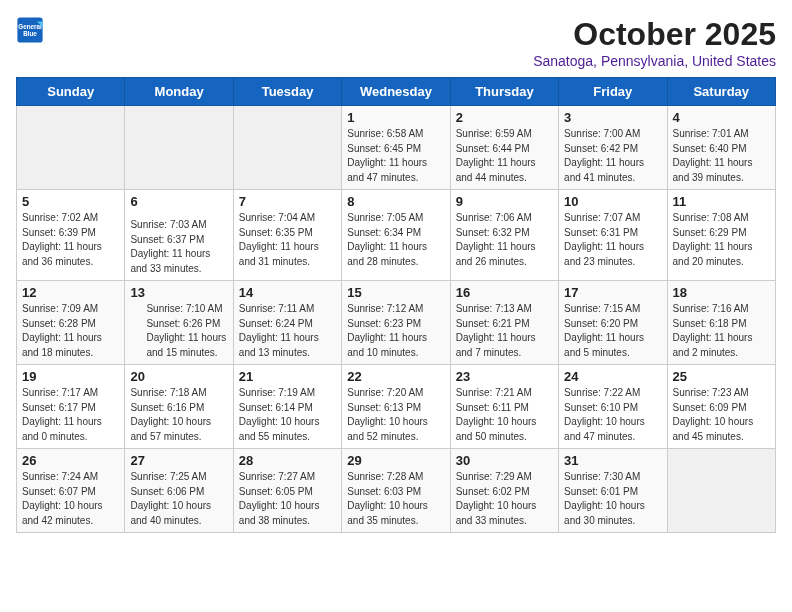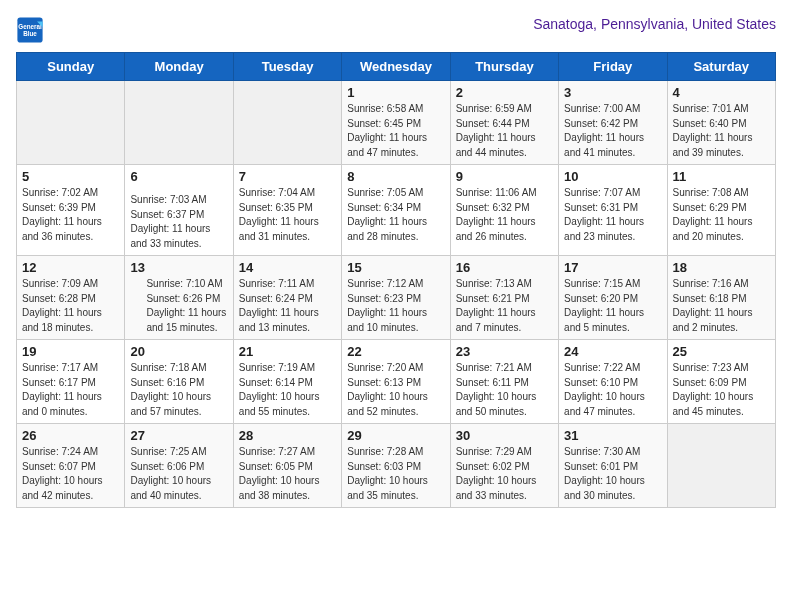--- a/index.html
+++ b/index.html
@@ -83,20 +83,21 @@
 <div class="header-area">
   <div class="logo">
     <svg class="logo-icon" viewBox="0 0 40 40">
       <rect x="2" y="2" width="36" height="36" rx="4" fill="#1565c0"></rect>
       <text x="20" y="18" text-anchor="middle" fill="white" font-size="9" font-family="Arial" font-weight="bold">General</text>
       <text x="20" y="28" text-anchor="middle" fill="white" font-size="9" font-family="Arial" font-weight="bold">Blue</text>
       <polygon points="30,8 38,8 38,16" fill="#4fc3f7"></polygon>
     </svg>
   </div>
   <div class="title-area">
+    <div class="calendar-title">October 2025</div>
     <div class="calendar-subtitle">Sanatoga, Pennsylvania, United States</div>
   </div>
 </div>
 
 <table>
   <thead>
     <tr>
     <th>Sunday</th>
         <th>Monday</th>
         <th>Tuesday</th>
@@ -156,21 +157,21 @@
 Daylight: 11 hours and 31 minutes.</div>
         </td>
         <td>
           <div class="day-number">8</div>
           <div class="day-info" style="white-space: pre-line;">Sunrise: 7:05 AM
 Sunset: 6:34 PM
 Daylight: 11 hours and 28 minutes.</div>
         </td>
         <td>
           <div class="day-number">9</div>
-          <div class="day-info" style="white-space: pre-line;">Sunrise: 11:06 AM
+          <div class="day-info" style="white-space: pre-line;">Sunrise: 7:06 AM
 Sunset: 6:32 PM
 Daylight: 11 hours and 26 minutes.</div>
         </td>
         <td>
           <div class="day-number">10</div>
           <div class="day-info" style="white-space: pre-line;">Sunrise: 7:07 AM
 Sunset: 6:31 PM
 Daylight: 11 hours and 23 minutes.</div>
         </td>
         <td>

